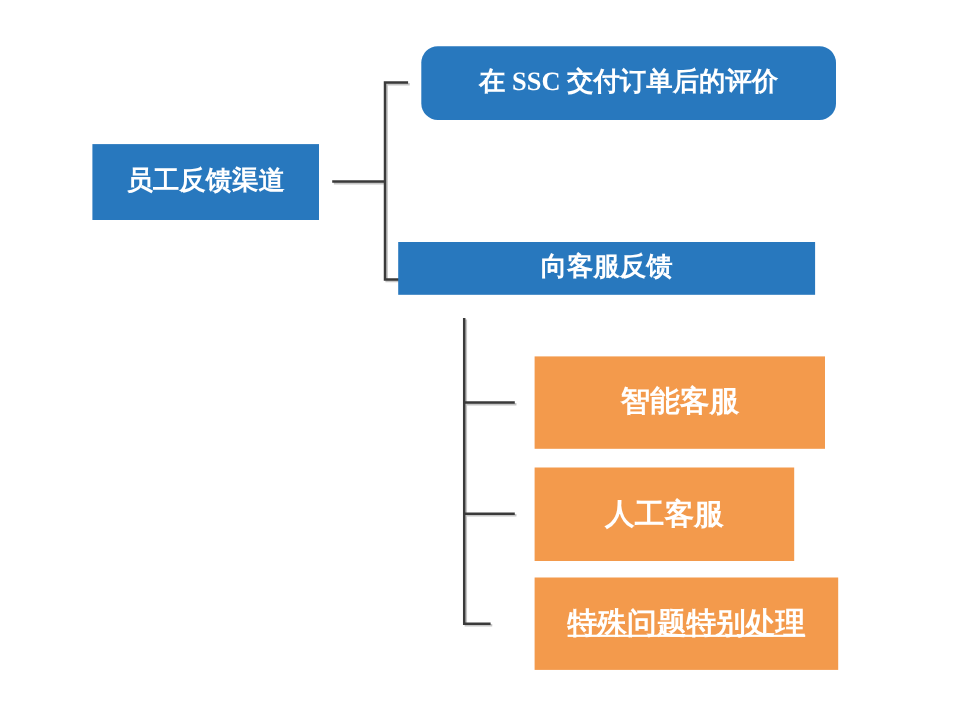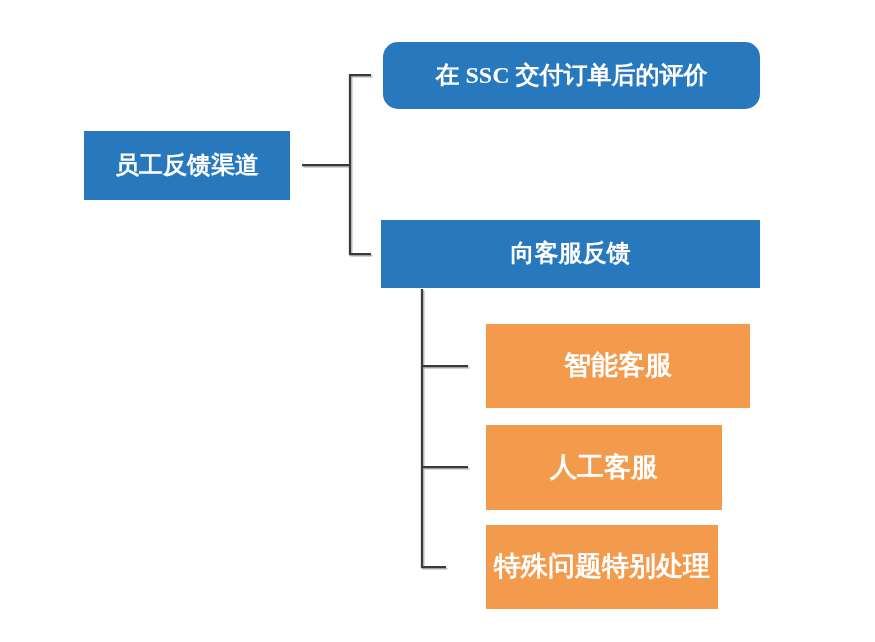--- a/index.html
+++ b/index.html
@@ -47,24 +47,24 @@
     font-weight:bold;
     line-height:1.15;
     box-sizing:border-box;
     padding:2px 6px;
   }
   .node.blue{ background:var(--level1-blue); font-size:24px; }
   .node.orange{ background:var(--level2-orange); font-size:27px; }
 
   .node-root   { left:84px;  top:131px; width:206px; height:69px; }
   .node-ssc    { left:383px; top:42px;  width:377px; height:67px;border-radius:15px; }
-  .node-cs     { left:381px; top:220px; width:379px; height:68px; }
+  .node-cs     { left:362px; top:220px; width:379px; height:48px; }
   .node-smart  { left:486px; top:324px; width:264px; height:84px; }
   .node-human  { left:486px; top:425px; width:236px; height:85px; }
-  .node-special{ left:486px; top:525px; width:232px; height:84px; }
+  .node-special{ left:486px; top:525px; width:276px; height:84px;text-decoration:underline; }
 </style>
 </head>
 <body>
 
 <div class="canvas">
 
   <svg class="connectors" viewBox="0 0 875 642" xmlns="http://www.w3.org/2000/svg">
 
     <g transform="translate(1.5,1.5)">
       <path class="shadow" d="M302 165 H350 M371 75 H350 V254 H371"></path>

